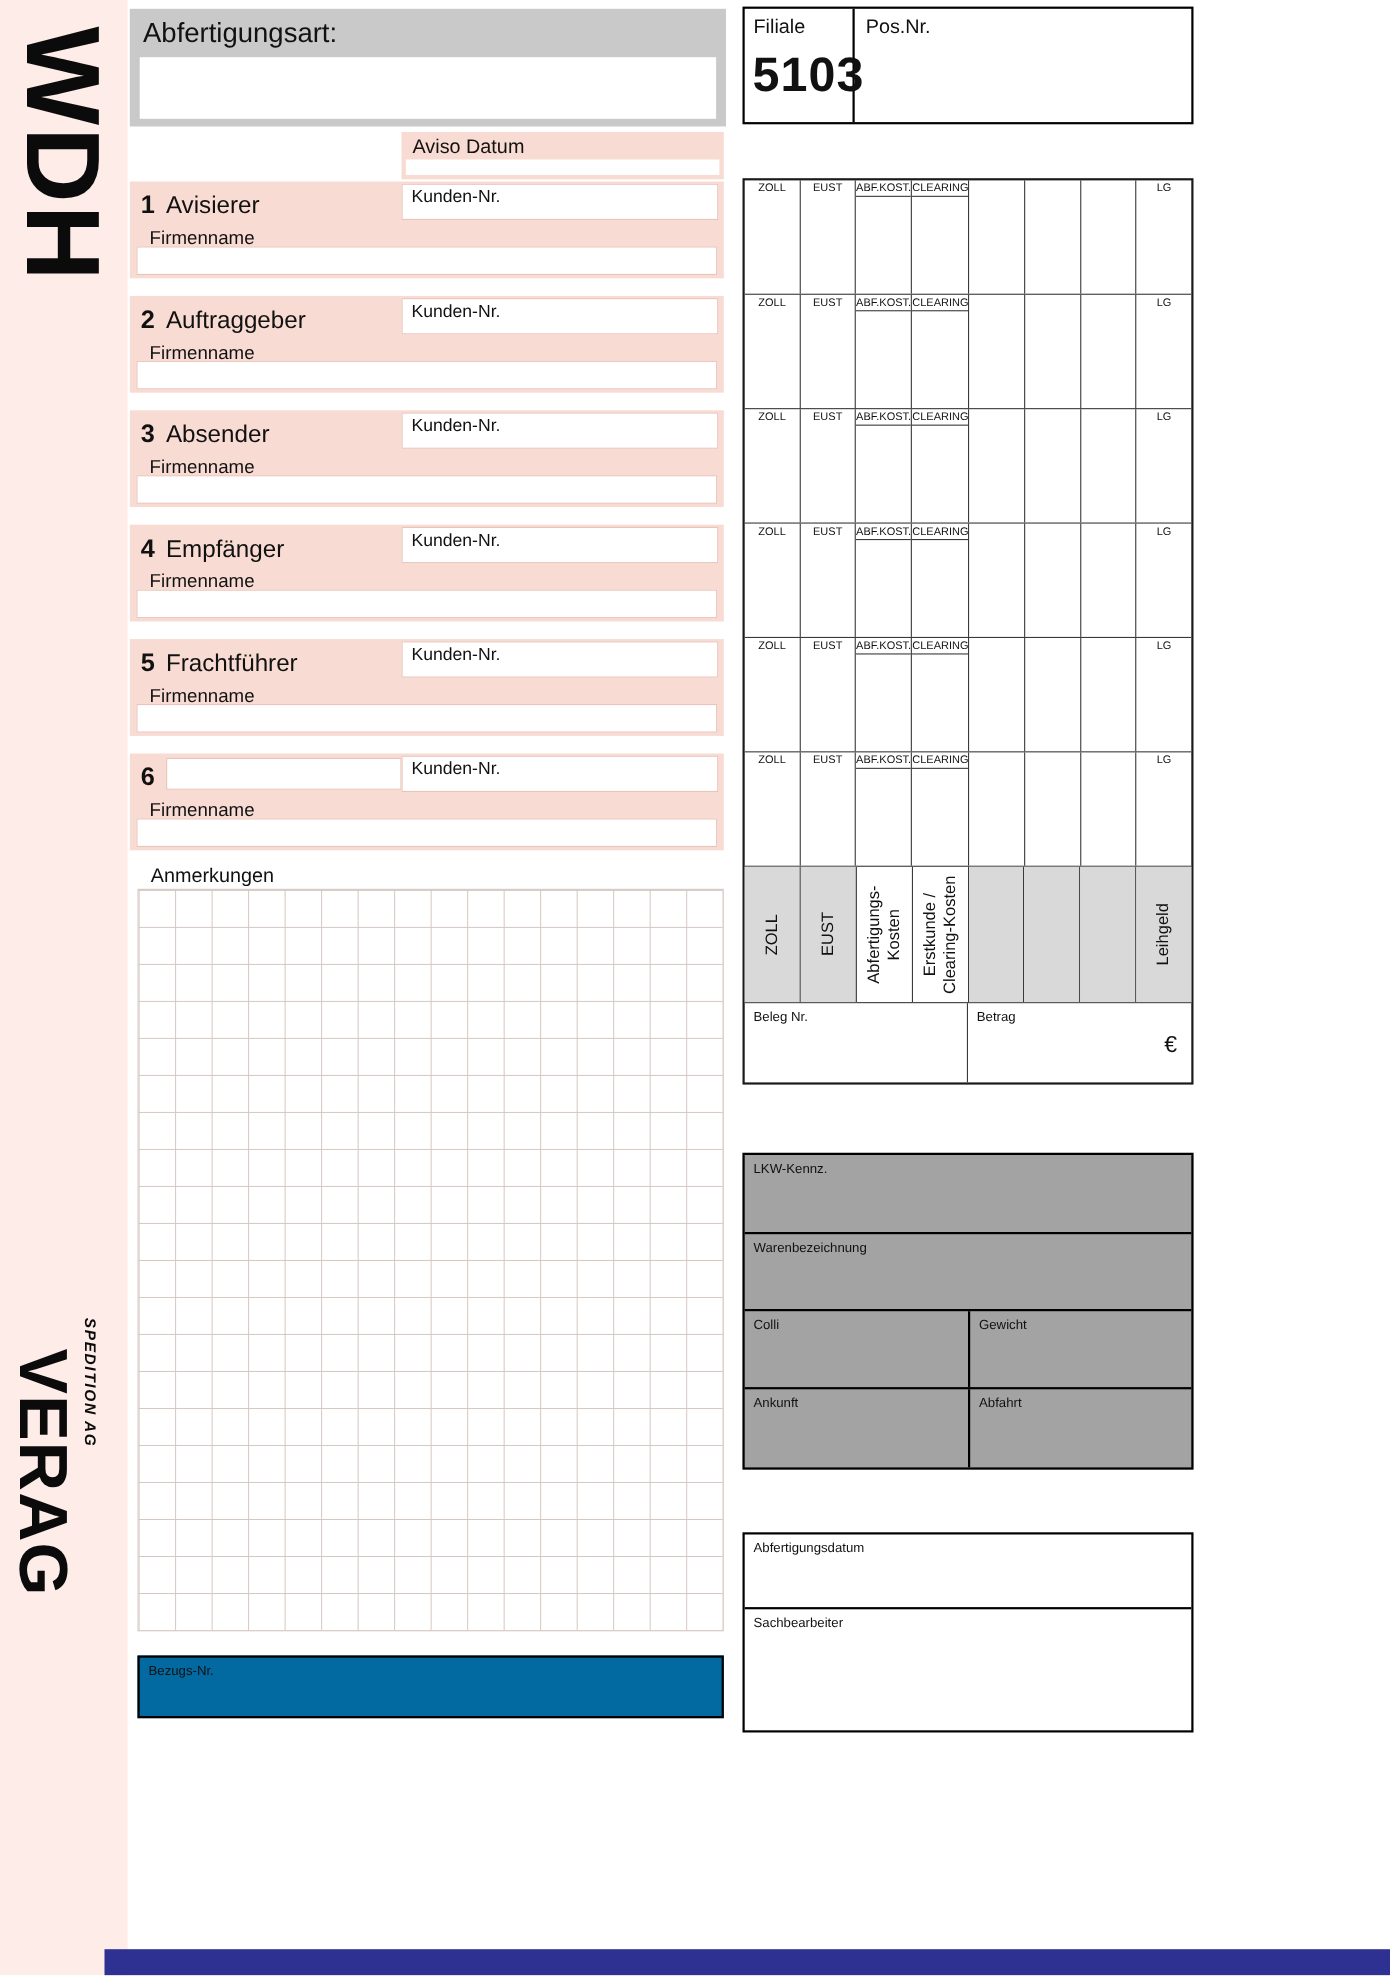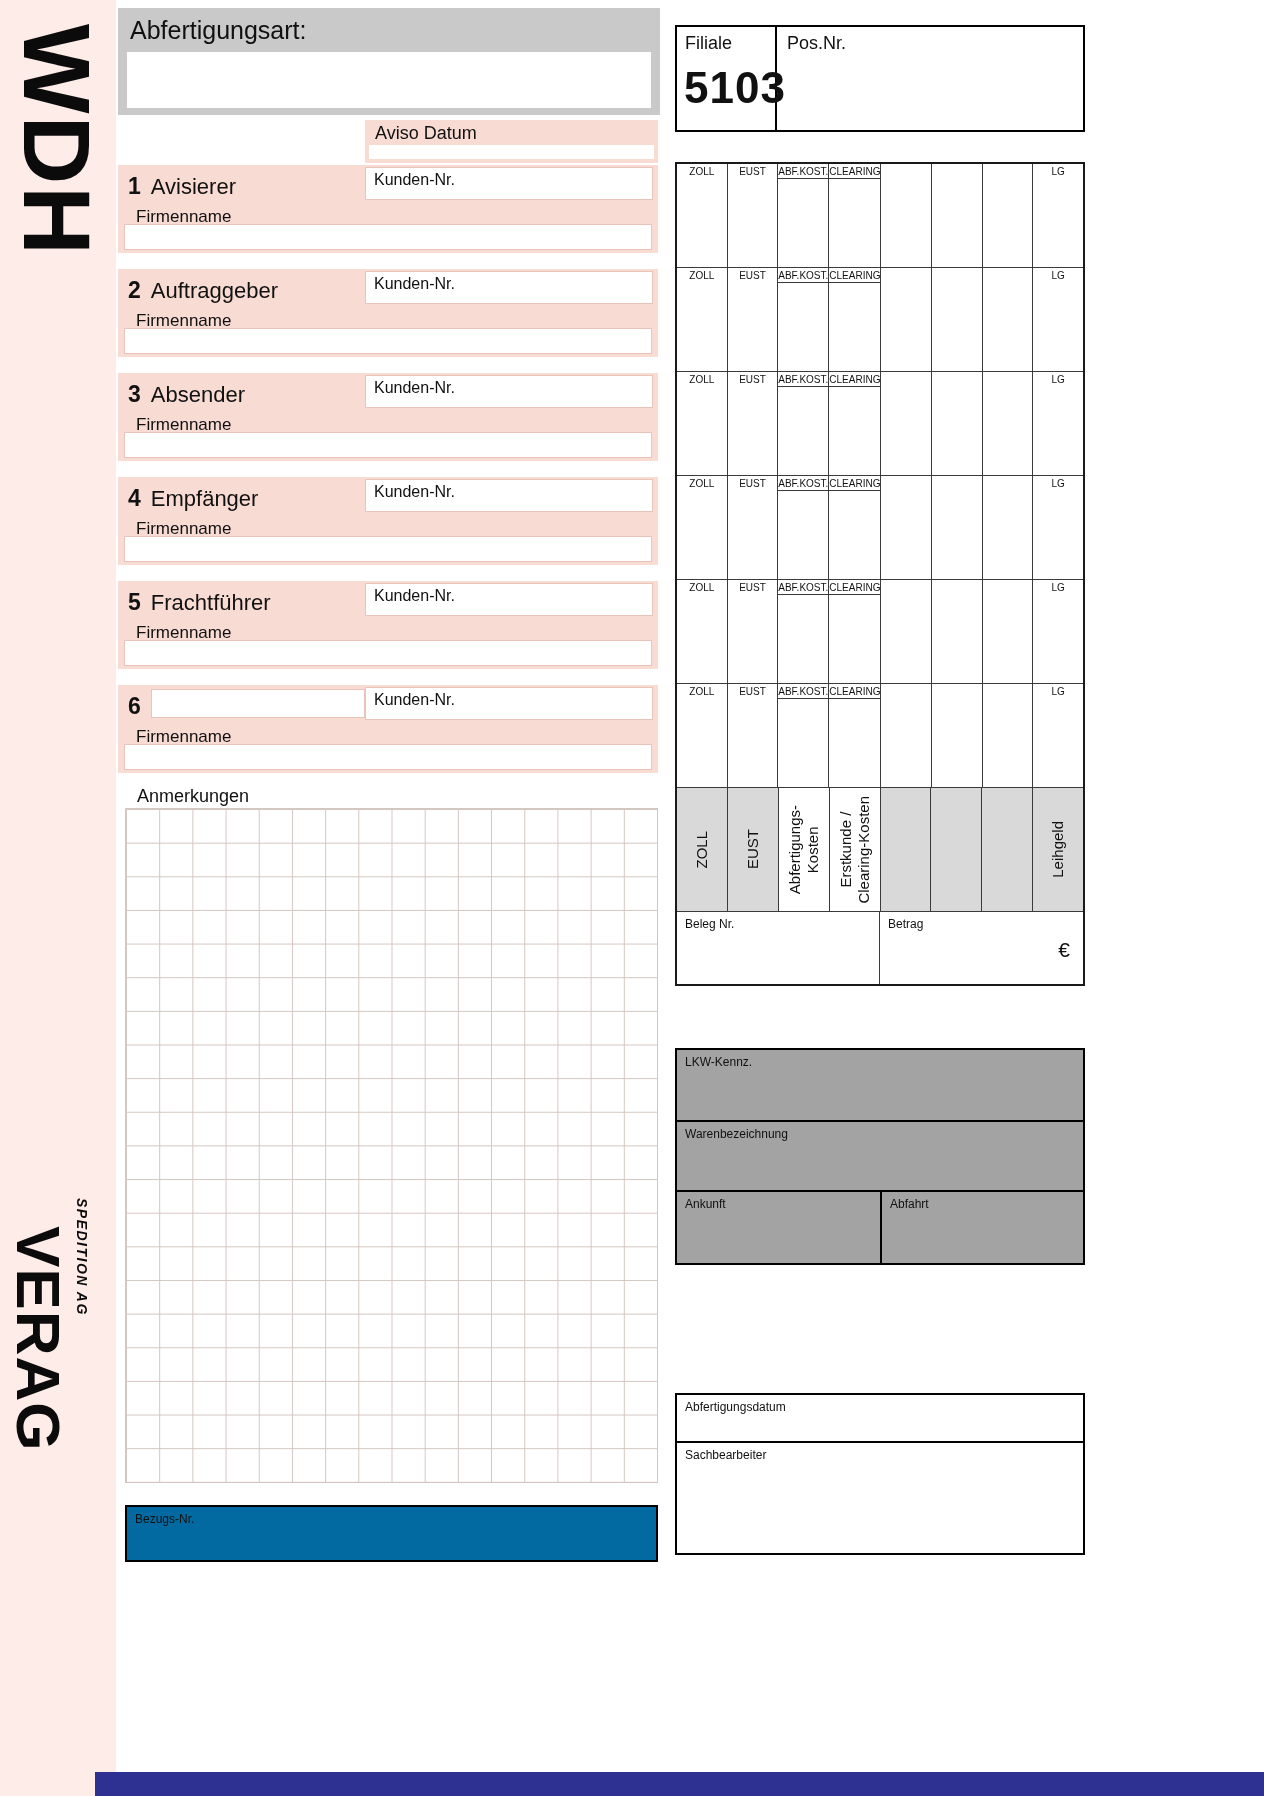--- a/index.html
+++ b/index.html
@@ -24,21 +24,21 @@
     font-size:14px; font-weight:bold; font-style:italic; letter-spacing:1.5px; color:#0b0b0b;
   }
   .blue-bar { position:absolute; left:95px; top:1772px; width:1169px; height:24px; background:#2e3192; }
 
   
   .abfart { position:absolute; left:118px; top:8px; width:542px; height:107px; background:#c9c9c9; }
   .abfart-label { position:absolute; left:12px; top:8px; font-size:25px; }
   .abfart-input { position:absolute; left:9px; top:44px; width:524px; height:56px; background:#ffffff; }
 
   
-  .filiale-box { position:absolute; left:675px; top:25px; width:410px; height:107px; border:2px solid #000; background:#fff; }
+  .filiale-box { position:absolute; left:675px; top:6px; width:410px; height:107px; border:2px solid #000; background:#fff; }
   .filiale-cell { position:absolute; left:0; top:0; width:100px; height:100%; border-right:2px solid #000; }
   .filiale-label { position:absolute; left:8px; top:6px; font-size:18px; }
   .filiale-value { position:absolute; left:7px; top:36px; font-size:44px; font-weight:bold; letter-spacing:1px; }
   .posnr-cell { position:absolute; left:102px; top:0; right:0; height:100%; }
   .posnr-label { position:absolute; left:8px; top:6px; font-size:18px; }
 
   
   .aviso-box { position:absolute; left:365px; top:120px; width:293px; height:43px; background:#f8dbd3; }
   .aviso-label { position:absolute; left:10px; top:3px; font-size:18px; }
   .aviso-input { position:absolute; left:4px; top:25px; width:285px; height:14px; background:#fff; }
@@ -89,21 +89,21 @@
   .ship-table { position:absolute; left:675px; top:1048px; width:410px; border:2px solid #000; background:#a3a3a3; }
   .ship-row1 { height:72px; border-bottom:2px solid #000; position:relative; }
   .ship-row2 { height:70px; border-bottom:2px solid #000; position:relative; }
   .ship-split { display:flex; height:71px; }
   .ship-split.bordered { border-bottom:2px solid #000; }
   .ship-cell-l { width:205px; border-right:2px solid #000; position:relative; }
   .ship-cell-r { flex:1; position:relative; }
 
   
   .proc-table { position:absolute; left:675px; top:1393px; width:410px; border:2px solid #000; background:#fff; }
-  .proc-row1 { height:48px; border-bottom:2px solid #000; position:relative; }
+  .proc-row1 { height:68px; border-bottom:2px solid #000; position:relative; }
   .proc-row2 { height:110px; position:relative; }
 </style>
 </head>
 <body>
 
 <div class="page">
 
   <div class="pink-strip"></div>
   <div class="wdh">WDH</div>
   <div class="spedition">SPEDITION AG</div>
@@ -374,20 +374,28 @@
     <span class="box-label">Bezugs-Nr.</span>
   </div>
 
   <div class="ship-table">
     <div class="ship-row1">
       <span class="box-label">LKW-Kennz.</span>
     </div>
     <div class="ship-row2">
       <span class="box-label">Warenbezeichnung</span>
     </div>
+    <div class="ship-split bordered">
+      <div class="ship-cell-l">
+        <span class="box-label">Colli</span>
+      </div>
+      <div class="ship-cell-r">
+        <span class="box-label">Gewicht</span>
+      </div>
+    </div>
     <div class="ship-split">
       <div class="ship-cell-l">
         <span class="box-label">Ankunft</span>
       </div>
       <div class="ship-cell-r">
         <span class="box-label">Abfahrt</span>
       </div>
     </div>
   </div>
 

